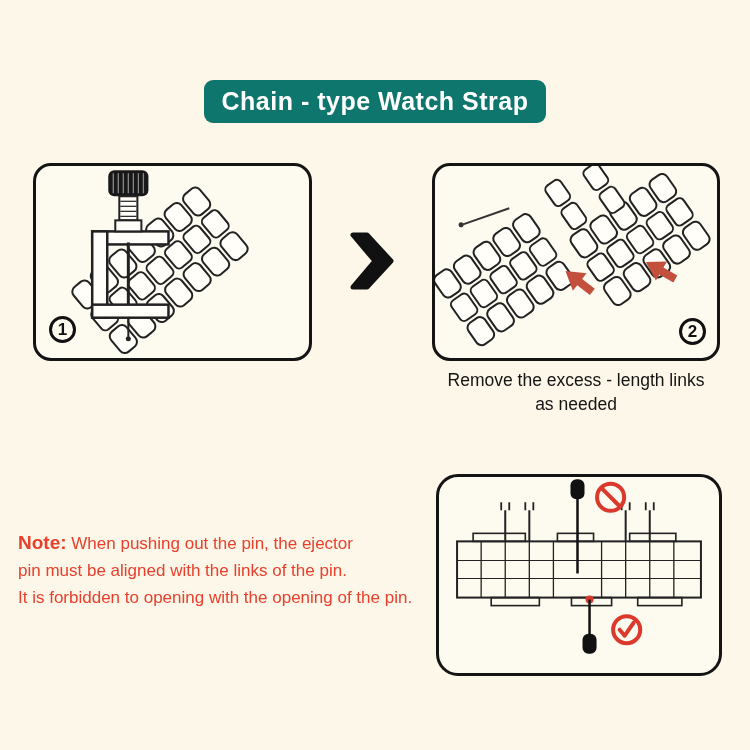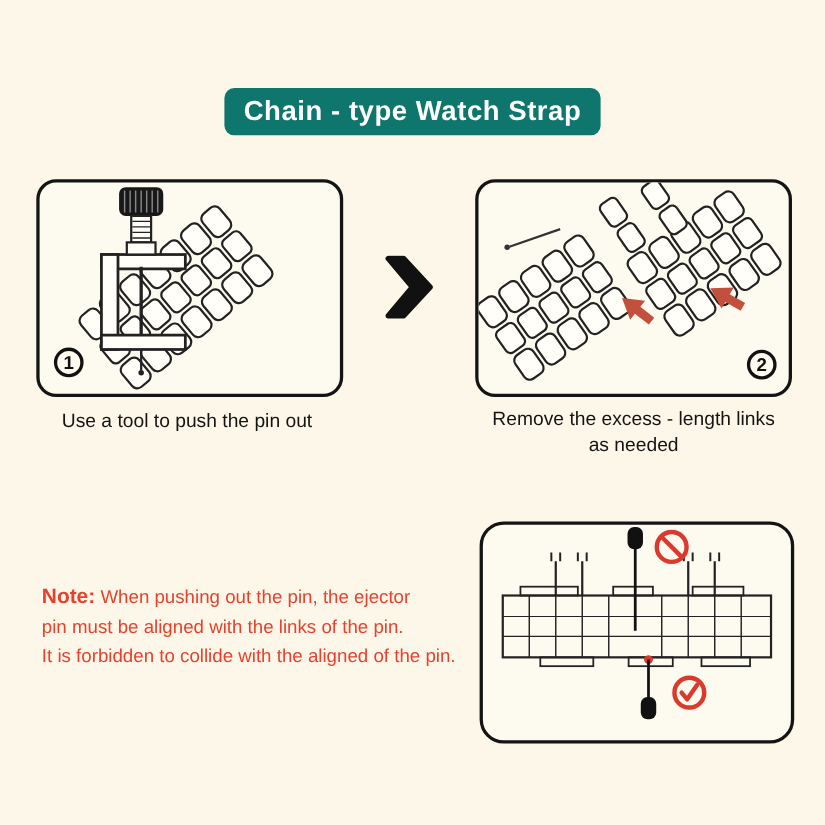--- a/index.html
+++ b/index.html
@@ -34,21 +34,21 @@
   }
   .badge-1 { left:13px; bottom:15px; }
   .badge-2 { right:11px; bottom:13px; }
 
   .chevron { position:absolute; left:350px; top:232px; width:44px; height:58px; }
 
   .caption { position:absolute; text-align:center; color:#141414; font-size:17.5px; line-height:24px; }
   .caption-1 { left:30px;  top:370px; width:280px; }
   .caption-2 { left:424px; top:368px; width:304px;text-align:center; }
 
-  .note { position:absolute; left:38px; top:529px; width:440px;
+  .note { position:absolute; left:18px; top:529px; width:440px;
           color:#e8402d; font-size:17px; line-height:27px; }
   .note-label { font-weight:bold; font-size:19px; }
 </style>
 </head>
 <body>
 
 <div class="page">
 
   <div class="banner">
     <span>Chain - type Watch Strap</span>
@@ -182,35 +182,32 @@
       </g>
       <g fill="#c2503c">
         <polygon transform="translate(234,122) rotate(-150)" points="0,7 16,7 16,0 34,11 16,22 16,15 0,15"></polygon>
       </g>
     </svg>
     <div class="badge badge-2">
       <span>2</span>
     </div>
   </div>
 
-  <div class="caption caption-1">
-    <div>Use a tool to push the pin out</div>
-  </div>
   <div class="caption caption-2">
     <div>Remove the excess - length links</div>
     <div>as needed</div>
   </div>
 
   <div class="note">
     <div>
       <span class="note-label">Note:</span>
       <span>When pushing out the pin, the ejector</span>
     </div>
     <div>pin must be aligned with the links of the pin.</div>
-    <div>It is forbidden to collide with the aligned of the pin.</div>
+    <div>It is forbidden to opening with the opening of the pin.</div>
   </div>
 
   <div class="panel panel-note">
     <svg viewBox="0 0 279 195">
 
       <g stroke="#222" fill="none">
         <rect x="18" y="64" width="243" height="56" stroke-width="2"></rect>
         <rect x="34" y="56" width="52" height="8" stroke-width="1.6"></rect>
         <rect x="118" y="56" width="36" height="8" stroke-width="1.6"></rect>
         <rect x="190" y="56" width="46" height="8" stroke-width="1.6"></rect>

